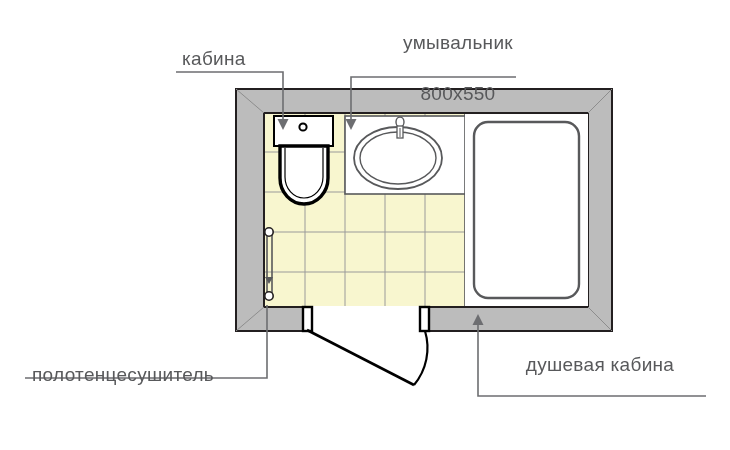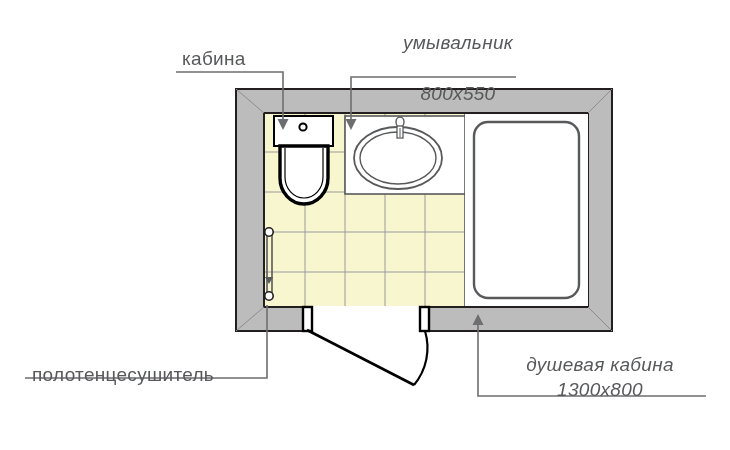--- a/index.html
+++ b/index.html
@@ -29,21 +29,21 @@
   }
   .lbl {
     position: absolute;
     color: #58595b;
     font-family: "Liberation Sans", sans-serif;
     font-size: 19px;
     letter-spacing: 0.3px;
     white-space: nowrap;
     line-height: 25px;
   }
-  .lbl-center { text-align: center; font-style: italic; }
+  .lbl-center { text-align: center; }
 </style>
 </head>
 <body>
 
 <div id="plan-root">
 
   <svg id="plan-svg" viewBox="0 0 730 450" xmlns="http://www.w3.org/2000/svg">
 
     <g>
 
@@ -144,15 +144,14 @@
   </svg>
 
   <div class="lbl" style="left:182px; top:46px;">кабина</div>
 
   <div class="lbl lbl-center" style="left:378px; top:30px; width:160px;">умывальник</div>
   <div class="lbl lbl-center" style="left:378px; top:55px; width:160px;margin-top:26px;">800x550</div>
 
   <div class="lbl" style="left:32px; top:362px;">полотенцесушитель</div>
 
   <div class="lbl lbl-center" style="left:500px; top:352px; width:200px;">душевая кабина</div>
-  <div class="lbl lbl-center" style="left:500px; top:377px; width:200px;">1300x800</div>
 
 </div>
 
 </body></html>

